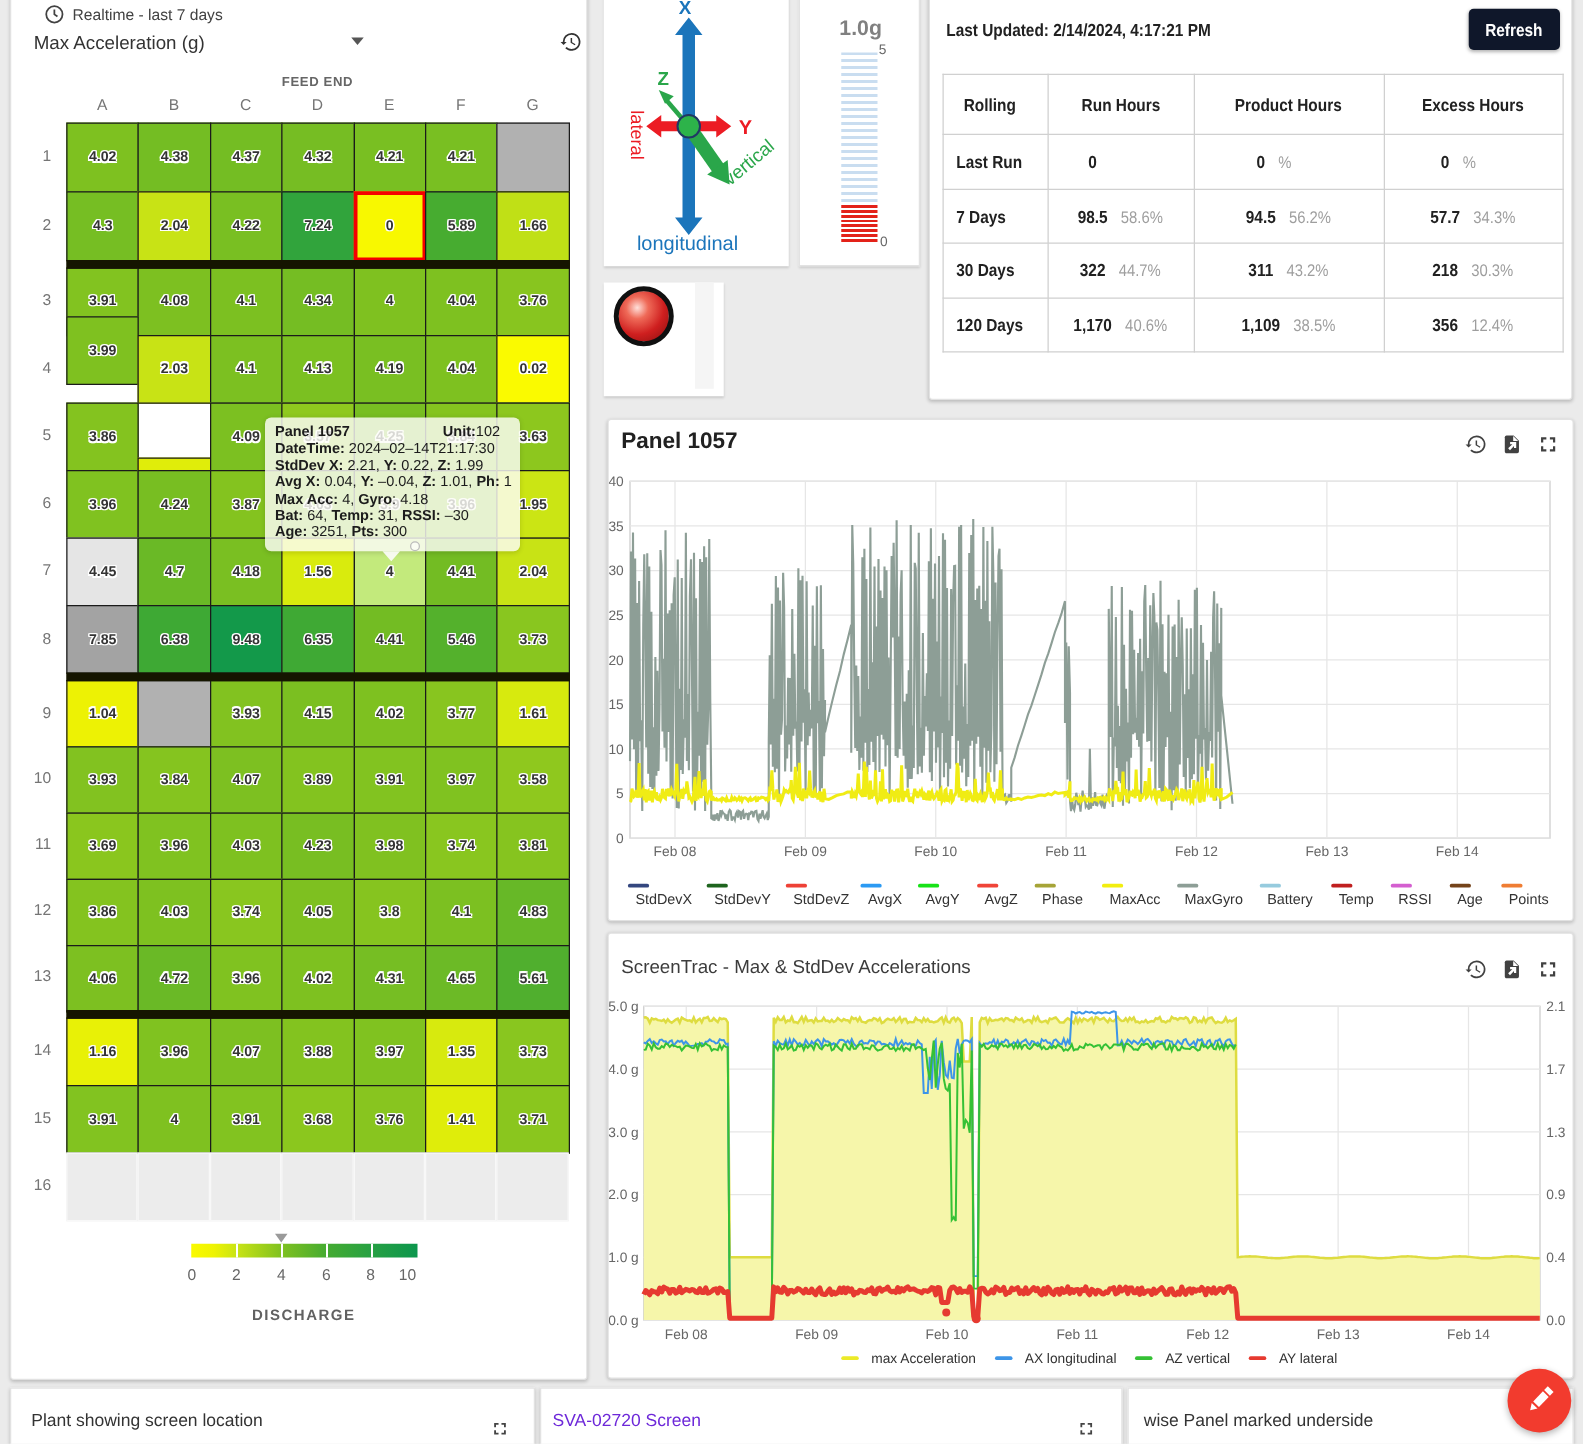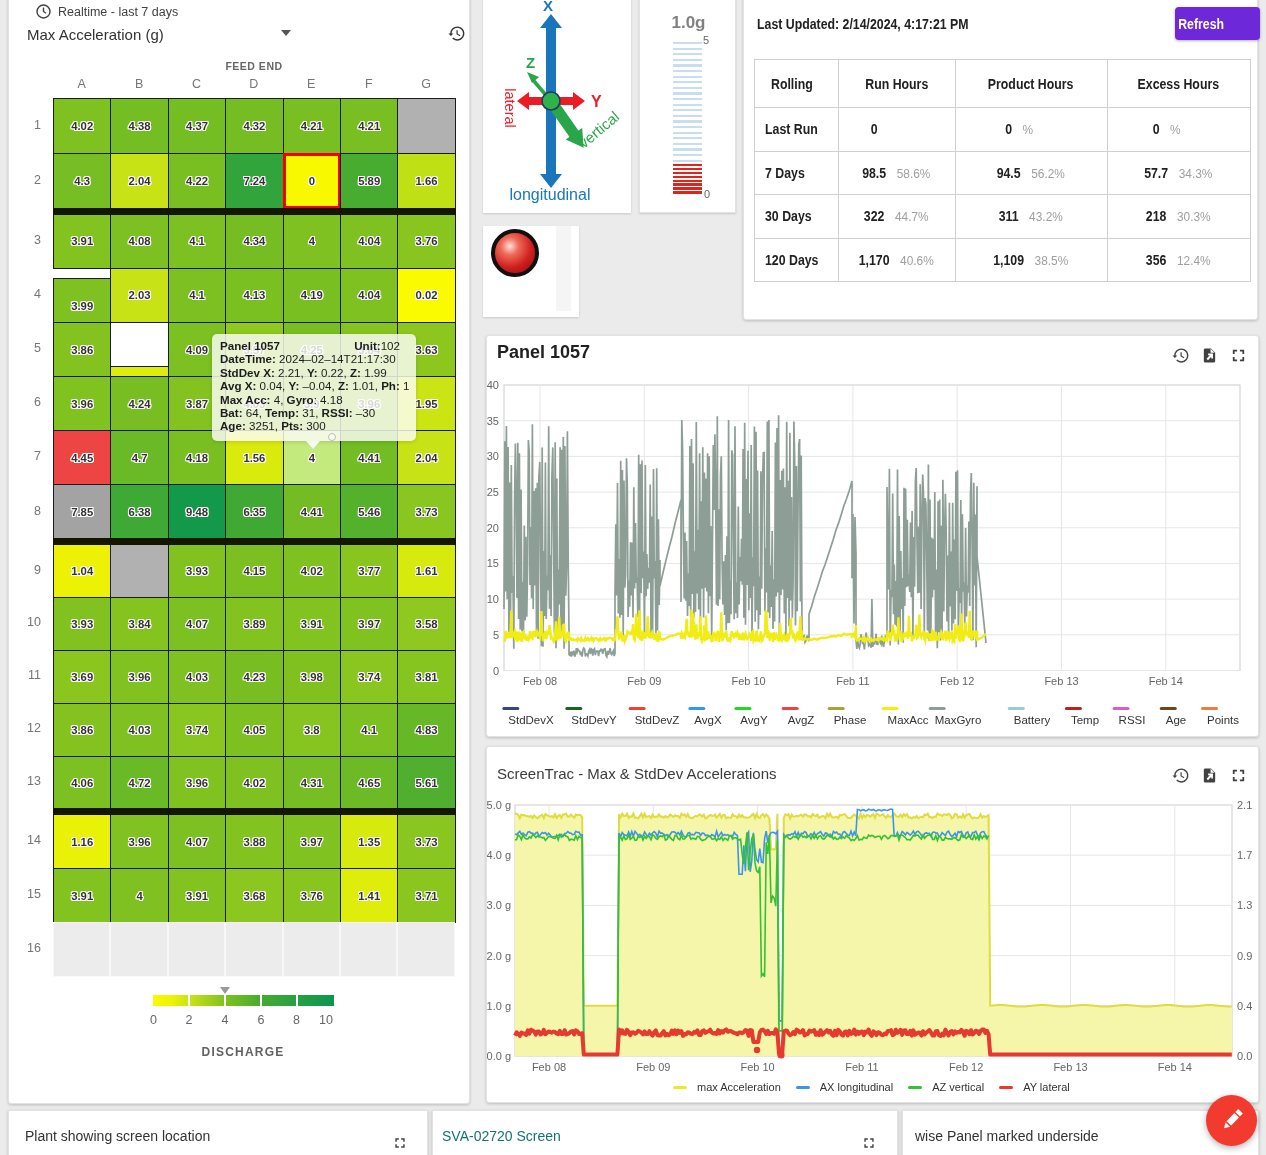--- a/index.html
+++ b/index.html
@@ -87,21 +87,21 @@
     </div>
     <div class="hc" style="left:273.6px;top:216.7px;width:58.4px;height:55.2px;background:#7fc120;">
       <span>4</span>
     </div>
     <div class="hc" style="left:331.0px;top:216.7px;width:58.4px;height:55.2px;background:#7ec120;">
       <span>4.04</span>
     </div>
     <div class="hc" style="left:388.4px;top:216.7px;width:58.4px;height:55.2px;background:#88c51f;">
       <span>3.76</span>
     </div>
-    <div class="hc" style="left:44.0px;top:281px;width:58.4px;height:55.1px;background:#7fc120;">
+    <div class="hc" style="left:44.0px;top:256px;width:58.4px;height:55.1px;background:#7fc120;">
       <span>3.99</span>
     </div>
     <div class="hc" style="left:101.4px;top:270.9px;width:58.4px;height:55.1px;background:#c8e315;">
       <span>2.03</span>
     </div>
     <div class="hc" style="left:158.8px;top:270.9px;width:58.4px;height:55.1px;background:#7cc021;">
       <span>4.1</span>
     </div>
     <div class="hc" style="left:216.2px;top:270.9px;width:58.4px;height:55.1px;background:#7bc021;">
       <span>4.13</span>
@@ -150,21 +150,21 @@
     </div>
     <div class="hc" style="left:273.6px;top:379.1px;width:58.4px;height:55.1px;background:#83c31f;">
       <span>3.9</span>
     </div>
     <div class="hc" style="left:331.0px;top:379.1px;width:58.4px;height:55.1px;background:#80c220;">
       <span>3.96</span>
     </div>
     <div class="hc" style="left:388.4px;top:379.1px;width:58.4px;height:55.1px;background:#cbe514;">
       <span>1.95</span>
     </div>
-    <div class="hc" style="left:44.0px;top:433.3px;width:58.4px;height:55.1px;background:#ef4444;">
+    <div class="hc" style="left:44.0px;top:433.3px;width:58.4px;height:55.1px;background:#e5e5e5;">
       <span>4.45</span>
     </div>
     <div class="hc" style="left:101.4px;top:433.3px;width:58.4px;height:55.1px;background:#6ab926;">
       <span>4.7</span>
     </div>
     <div class="hc" style="left:158.8px;top:433.3px;width:58.4px;height:55.1px;background:#7abf22;">
       <span>4.18</span>
     </div>
     <div class="hc" style="left:216.2px;top:433.3px;width:58.4px;height:55.1px;background:#d9eb0d;">
       <span>1.56</span>
@@ -438,21 +438,21 @@
  <style>
  .card table th,.card table td{border:1px solid #d0d0d0;font-weight:bold}
  .rh{padding-left:10px;font-weight:bold}
  .vw{display:flex;justify-content:center;align-items:baseline;gap:12px;transform:scaleX(.88)}
  .v{font-weight:bold}
  .p{font-weight:normal;color:#9e9e9e;font-size:13.5px;min-width:40px}
  .sq{display:inline-block;transform:scaleX(.88)}
  .sql{display:inline-block;transform:scaleX(.88);transform-origin:left center}
  </style>
  <div style="position:absolute;left:13px;top:19px;font-size:14px;font-weight:bold;color:#212121"><span class="sql">Last Updated: 2/14/2024, 4:17:21 PM</span></div>
- <div style="position:absolute;left:431px;top:10px;width:85px;height:33px;background:#6d28d9;border-radius:4px;color:#fff;font-size:14px;font-weight:bold;display:flex;align-items:center;box-shadow:0 1px 3px rgba(0,0,0,.3)">
+ <div style="position:absolute;left:431px;top:10px;width:73px;height:33px;background:#0f172a;border-radius:4px;color:#fff;font-size:14px;font-weight:bold;display:flex;align-items:center;justify-content:center;box-shadow:0 1px 3px rgba(0,0,0,.3)">
       <span class="sq">Refresh</span>
     </div>
  <table style="position:absolute;left:9.5px;top:62px;width:497px;border-collapse:collapse;font-size:14px;color:#212121">
       <tbody>
         <tr style="height:48px">
           <th style="width:84px;text-align:left;padding-left:16px"><span class="sql">Rolling</span></th>
           <th style="width:117px"><span class="sq">Run Hours</span></th>
           <th style="width:152px"><span class="sq">Product Hours</span></th>
           <th><span class="sq">Excess Hours</span></th>
         </tr>
@@ -597,21 +597,21 @@
       <text x="678.8" y="348.5" text-anchor="middle" class="xl">Feb 14</text>
  </svg>
  <div class="lg1" style="left:44px;transform:translateX(-50%)"><i style="background:#34477f;margin-left:-6px"></i>StdDevX</div>
     <div class="lg1" style="left:107px;transform:translateX(-50%)"><i style="background:#1e641e;margin-left:-6px"></i>StdDevY</div>
     <div class="lg1" style="left:170px;transform:translateX(-50%)"><i style="background:#ee4136;margin-left:-6px"></i>StdDevZ</div>
     <div class="lg1" style="left:221px;transform:translateX(-50%)"><i style="background:#2b9af3;margin-left:-6px"></i>AvgX</div>
     <div class="lg1" style="left:267px;transform:translateX(-50%)"><i style="background:#17e217;margin-left:-6px"></i>AvgY</div>
     <div class="lg1" style="left:314px;transform:translateX(-50%)"><i style="background:#f04438;margin-left:-6px"></i>AvgZ</div>
     <div class="lg1" style="left:363px;transform:translateX(-50%)"><i style="background:#a6a437;margin-left:-6px"></i>Phase</div>
     <div class="lg1" style="left:421px;transform:translateX(-50%)"><i style="background:#f2ee0e;margin-left:-6px"></i>MaxAcc</div>
-    <div class="lg1" style="left:471px;transform:translateX(-50%)"><i style="background:#8d9e96;margin-left:-6px"></i>MaxGyro</div>
+    <div class="lg1" style="left:484px;transform:translateX(-50%)"><i style="background:#8d9e96;margin-left:-6px"></i>MaxGyro</div>
     <div class="lg1" style="left:545px;transform:translateX(-50%)"><i style="background:#96cbde;margin-left:-6px"></i>Battery</div>
     <div class="lg1" style="left:598px;transform:translateX(-50%)"><i style="background:#c01f1f;margin-left:-6px"></i>Temp</div>
     <div class="lg1" style="left:645px;transform:translateX(-50%)"><i style="background:#d45fd0;margin-left:-6px"></i>RSSI</div>
     <div class="lg1" style="left:689px;transform:translateX(-50%)"><i style="background:#74431a;margin-left:-6px"></i>Age</div>
     <div class="lg1" style="left:736px;transform:translateX(-50%)"><i style="background:#ef7d33;margin-left:-6px"></i>Points</div>
 </div>
 
 <div class="card" style="left:486px;top:746px;width:773px;height:357px;border-radius:3px">
  <div style="position:absolute;left:10px;top:18px;font-size:15px;color:#3c3c3c">ScreenTrac - Max &amp; StdDev Accelerations</div>
  <div class="ico" style="left:684px;top:19px"><svg width="19" height="19" viewBox="0 0 24 24">
@@ -678,21 +678,21 @@
  <style>.ld{display:inline-block;width:14px;height:3px;border-radius:2px;margin-right:10px;vertical-align:2.5px}</style>
 </div>
 
 <div class="card" style="left:8px;top:1110px;width:420px;height:50px">
  <div style="position:absolute;left:16px;top:17px;font-size:14px;color:#333">Plant showing screen location</div>
  <div style="position:absolute;left:384px;top:25px"><svg width="14" height="14" viewBox="0 0 24 24">
         <path fill="#444" d="M4 4h6v2.5H6.5V10H4V4zm10 0h6v6h-2.5V6.5H14V4zM6.5 14v3.5H10V20H4v-6h2.5zm11 3.5V14H20v6h-6v-2.5h3.5z"></path>
       </svg></div>
 </div>
 <div class="card" style="left:432px;top:1110px;width:466px;height:50px">
- <div style="position:absolute;left:9px;top:17px;font-size:14px;color:#0f766e">SVA-02720 Screen</div>
+ <div style="position:absolute;left:9px;top:17px;font-size:14px;color:#6d28d9">SVA-02720 Screen</div>
  <div style="position:absolute;left:429px;top:25px"><svg width="14" height="14" viewBox="0 0 24 24">
         <path fill="#444" d="M4 4h6v2.5H6.5V10H4V4zm10 0h6v6h-2.5V6.5H14V4zM6.5 14v3.5H10V20H4v-6h2.5zm11 3.5V14H20v6h-6v-2.5h3.5z"></path>
       </svg></div>
 </div>
 <div class="card" style="left:902px;top:1110px;width:357px;height:50px">
  <div style="position:absolute;left:12px;top:17px;font-size:14px;color:#333">wise Panel marked underside</div>
 </div>
 <div style="position:absolute;left:1206px;top:1095px;width:51px;height:51px;border-radius:50%;background:#f23b2e;box-shadow:0 2px 6px rgba(0,0,0,.3);z-index:10">
  <svg width="51" height="51" viewBox="0 0 51 51">
       <g transform="rotate(44 25.5 25.5)" fill="#fff">

